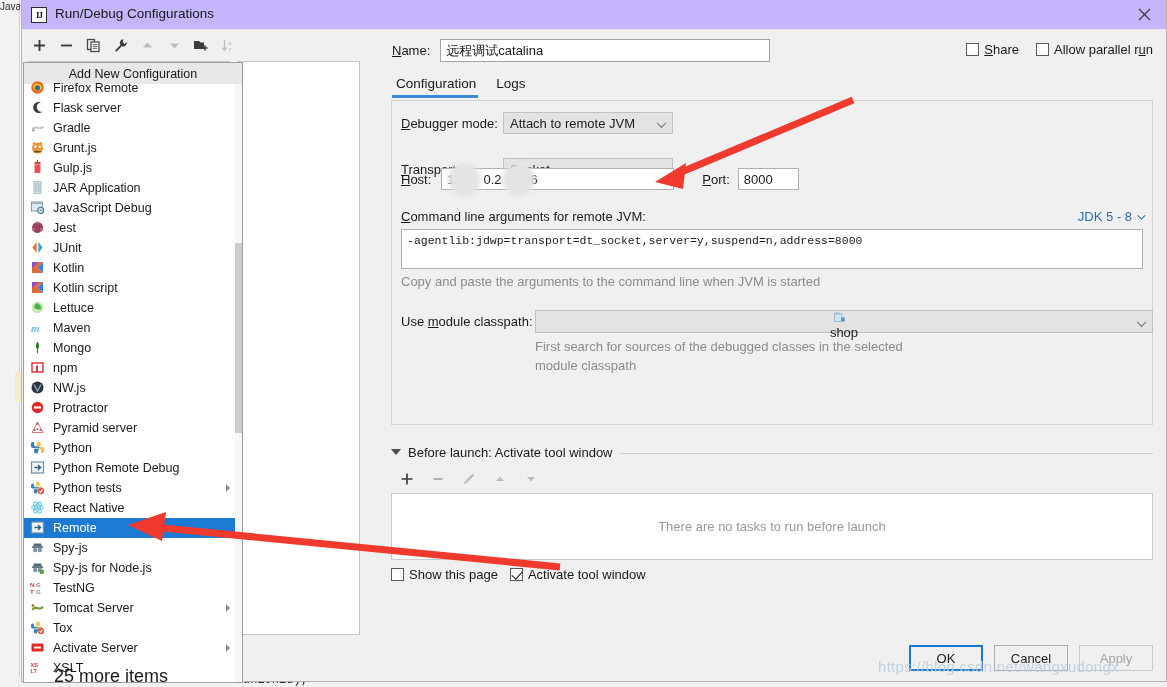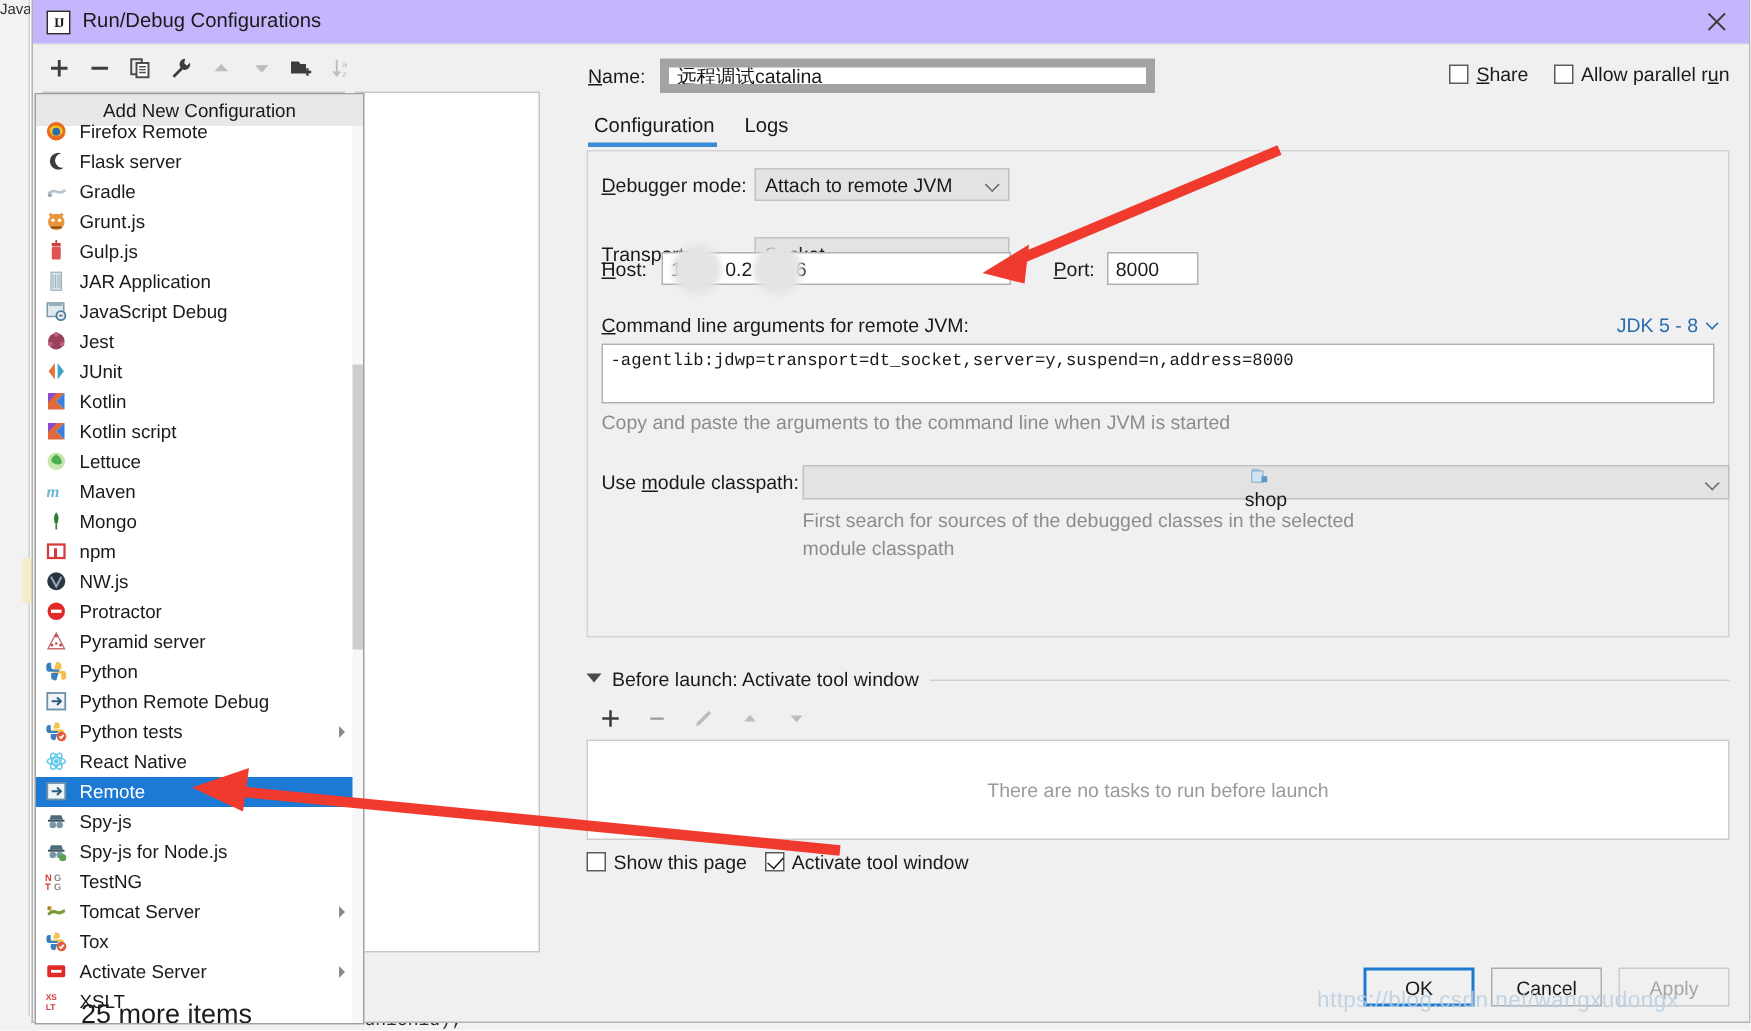--- a/index.html
+++ b/index.html
@@ -150,21 +150,21 @@
   }
 
   
   .form-area { position: absolute; left: 345px; top: 30px; right: 0; bottom: 0; }
 
   .name-row {
     position: absolute; left: 25px; top: 9px; display: flex; align-items: center;
   }
   .name-label { font-size: 13px; color: #1a1a1a; margin-right: 10px; }
   .name-input {
-    width: 330px; height: 23px; border: 6px solid #a3a3a3; background: #fff;
+    width: 330px; height: 23px; border: 1px solid #a3a3a3; background: #fff;
     font-family: "Liberation Sans", sans-serif; font-size: 13px; color: #1a1a1a;
     padding: 0 5px; outline: none;
   }
   .topright {
     position: absolute; right: 13px; top: 12px; display: flex;
     align-items: center; gap: 17px; font-size: 13px; color: #1a1a1a;
   }
   .cb {
     width: 13px; height: 13px; border: 1px solid #5a5a5a; background: #fff;
     display: inline-block; margin-right: 5px; vertical-align: -2px;

